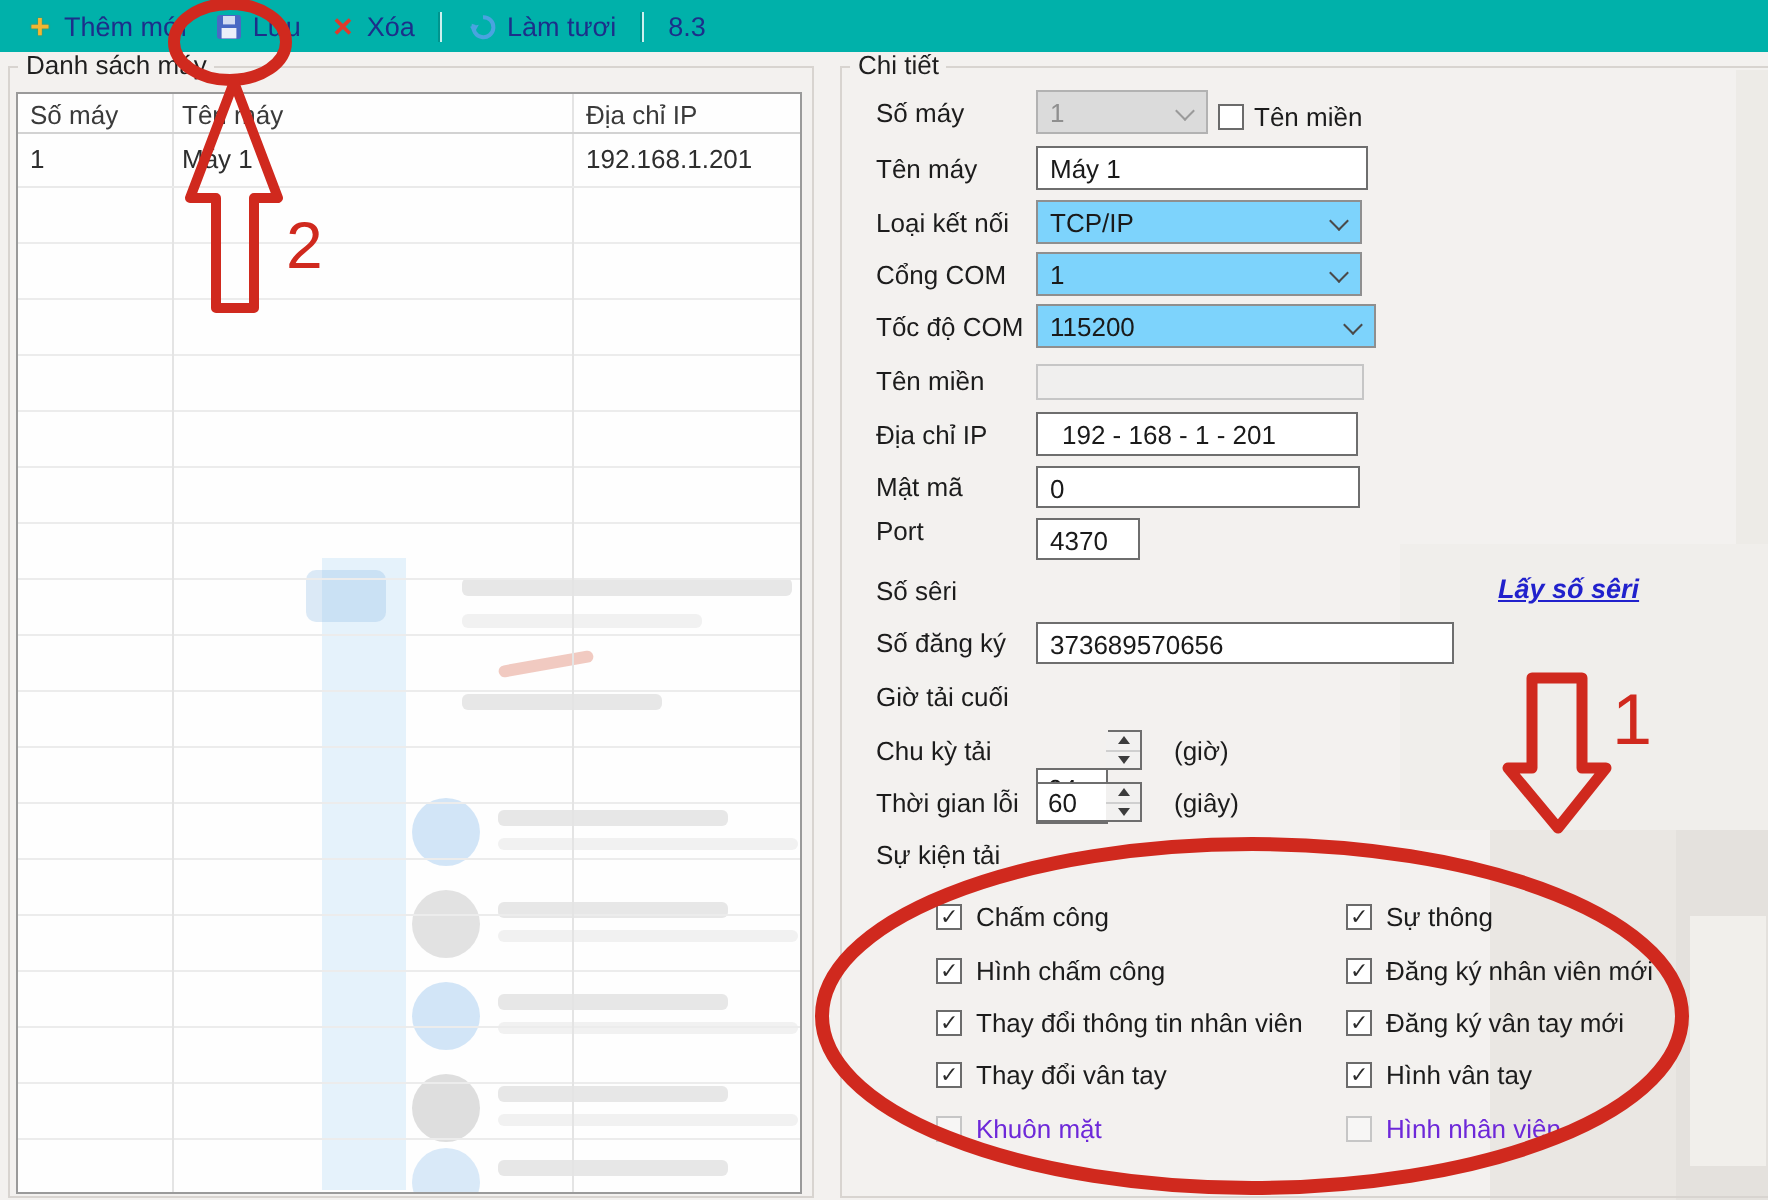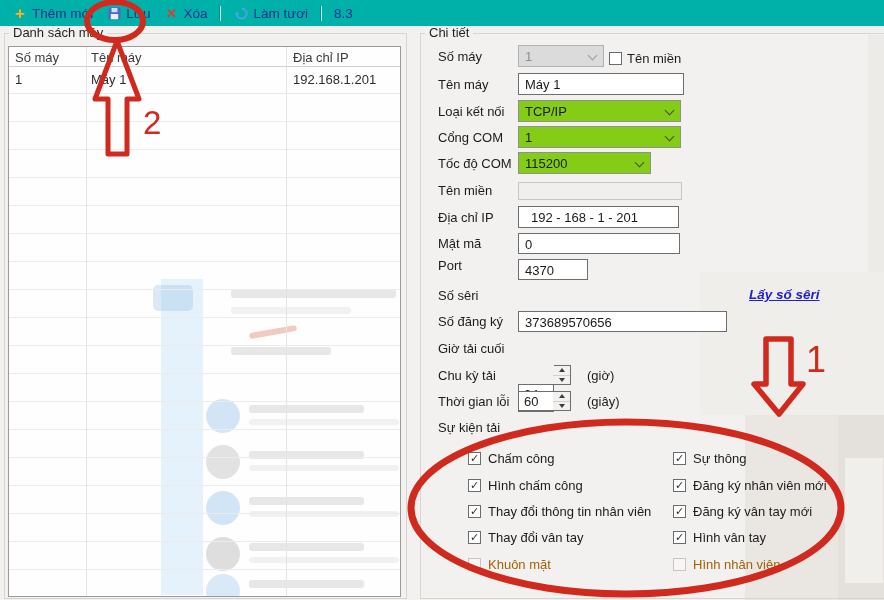--- a/index.html
+++ b/index.html
@@ -48,21 +48,21 @@
   .g-bar2 { background:rgba(222,222,222,.38); border-radius:3px; }
   .g-pencil { left:240px; top:282px; width:48px; height:6px; background:rgba(225,130,110,.42); transform:rotate(-10deg); border-radius:3px; }
   .g-av { width:34px; height:34px; border-radius:50%; left:197px; }
   
   .gr { position:absolute; z-index:1; }
   
   .fl { position:absolute; font-size:13px; color:#1c1c1c; white-space:nowrap; }
   .inputbox { position:absolute; background:#fff; border:1px solid #6e6e6e; font-size:13px;
     color:#1a1a1a; padding:3px 0 0 6px; white-space:nowrap; overflow:hidden; }
   .inputbox.disabled { background:#f0efee; border-color:#c6c6c6; }
-  .combo { position:absolute; background:#84cc16; border:1px solid #8f8f8f; font-size:13px;
+  .combo { position:absolute; background:#7dd3fc; border:1px solid #8f8f8f; font-size:13px;
     color:#1a1a1a; padding:3px 18px 0 6px; white-space:nowrap; }
   .combo.disabled { background:#dbdbdb; border-color:#b2b2b2; color:#8f8f8f; }
   .chev { position:absolute; right:7px; top:6px; width:7px; height:7px;
     border-right:1.6px solid #4a4a4a; border-bottom:1.6px solid #4a4a4a; transform:rotate(45deg); }
   .combo.disabled .chev { border-color:#9a9a9a; }
   .spinner { position:absolute; right:0; top:0; bottom:0; width:17px; background:#f2f1f0;
     border-left:1px solid #b9b9b9; display:flex; flex-direction:column; }
   .spinner i { flex:1; position:relative; display:block; }
   .spinner i.up::after, .spinner i.dn::after { content:""; position:absolute; left:50%; top:50%;
     transform:translate(-50%,-50%); border-left:3.5px solid transparent; border-right:3.5px solid transparent; }
@@ -72,21 +72,21 @@
   .spinbox { position:absolute; background:#fff; border:1px solid #6e6e6e; font-size:13px;
     color:#1a1a1a; padding:2px 0 0 5px; }
   .unit { position:absolute; font-size:13px; color:#1c1c1c; }
   .seri-link { position:absolute; font-size:13.5px; color:#2121cc; font-weight:bold; font-style:italic;
     text-decoration:underline; }
   
   .cb { position:absolute; width:13px; height:13px; background:#fff; border:1px solid #6b6b6b; }
   .cb.checked::after { content:"\2713"; position:absolute; left:1px; top:-1px; font-size:11px; color:#2d2d2d; }
   .cb.disabled { border-color:#c6c6c6; background:#f7f6f5; }
   .cb-label { position:absolute; font-size:13px; color:#1c1c1c; white-space:nowrap; }
-  .cb-label.disabled { color:#a16207; }
+  .cb-label.disabled { color:#6d28d9; }
   
   .tb-icon { display:inline-flex; width:14px; height:14px; align-items:center; justify-content:center; }
   
   #annot { position:absolute; inset:0; z-index:20; pointer-events:none; }
   .red-shape { fill:none; stroke:#d0291e; stroke-linejoin:round; stroke-linecap:round; }
   .red-num { fill:#d0291e; font-family:"Liberation Sans",sans-serif; }
 </style>
 </head>
 <body>
 
@@ -196,42 +196,42 @@
     <span class="chev"></span>
   </div>
 
   <span class="fl" style="left:17px;top:96px;">Cổng COM</span>
   <div class="combo" style="left:97px;top:92px;width:163px;height:22px;">
     <span>1</span>
     <span class="chev"></span>
   </div>
 
   <span class="fl" style="left:17px;top:122px;">Tốc độ COM</span>
-  <div class="combo" style="left:97px;top:118px;width:133px;height:22px;">
+  <div class="combo" style="left:97px;top:118px;width:170px;height:22px;">
     <span>115200</span>
     <span class="chev"></span>
   </div>
 
   <span class="fl" style="left:17px;top:149px;">Tên miền</span>
   <div class="inputbox disabled" style="left:97px;top:148px;width:164px;height:18px;">
     <span></span>
   </div>
 
   <span class="fl" style="left:17px;top:176px;">Địa chỉ IP</span>
   <div class="inputbox" style="left:97px;top:172px;width:161px;height:22px;padding-left:12px;">
     <span>192 - 168 -  1    - 201</span>
   </div>
 
   <span class="fl" style="left:17px;top:202px;">Mật mã</span>
   <div class="inputbox" style="left:97px;top:199px;width:162px;height:21px;">
     <span>0</span>
   </div>
 
   <span class="fl" style="left:17px;top:224px;">Port</span>
-  <div class="inputbox" style="left:97px;top:225px;width:70px;height:21px;">
+  <div class="inputbox" style="left:97px;top:225px;width:52px;height:21px;">
     <span>4370</span>
   </div>
 
   <span class="fl" style="left:17px;top:254px;">Số sêri</span>
   <a class="seri-link" style="left:328px;top:253px;">Lấy số sêri</a>
 
   <span class="fl" style="left:17px;top:280px;">Số đăng ký</span>
   <div class="inputbox" style="left:97px;top:277px;width:209px;height:21px;">
     <span>373689570656</span>
   </div>

